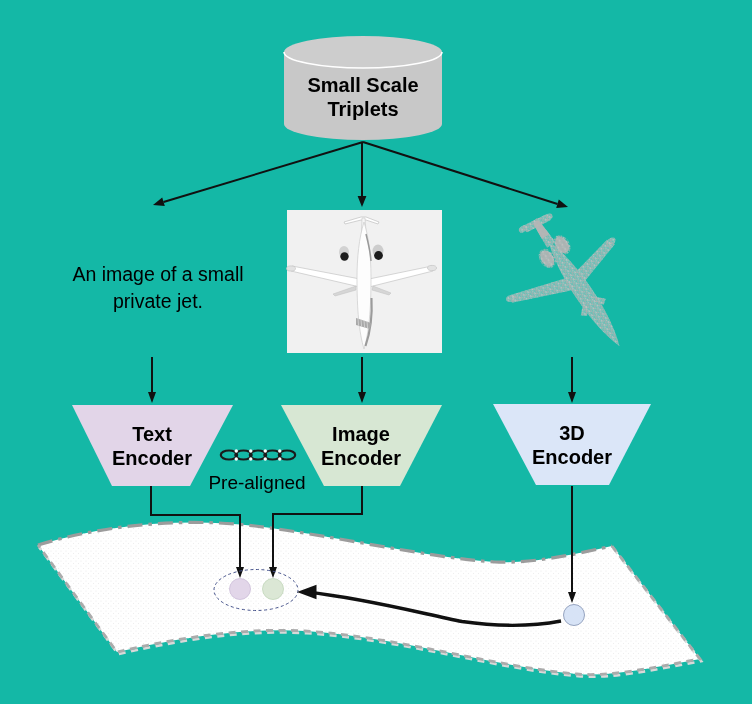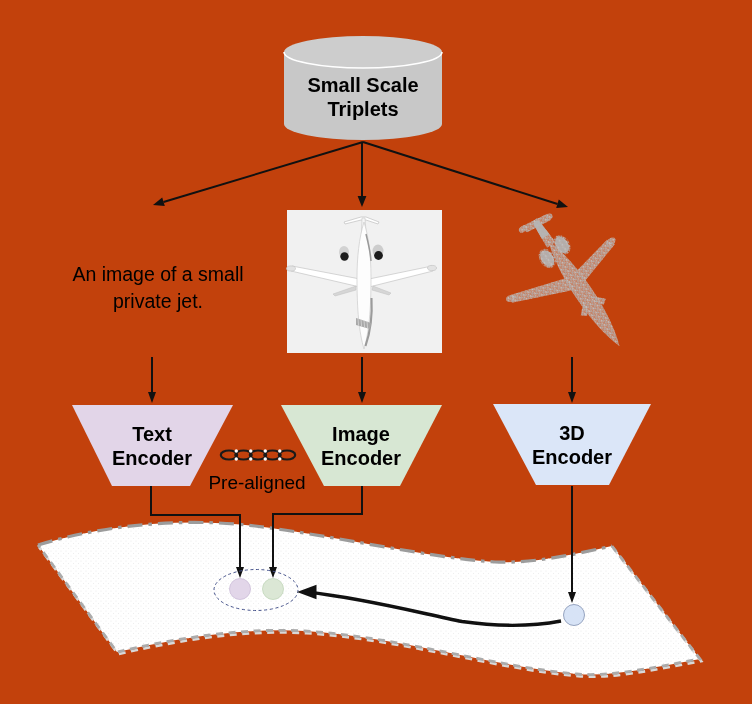--- a/index.html
+++ b/index.html
@@ -1,16 +1,16 @@
 <!DOCTYPE html>
 <html><head>
 <meta charset="utf-8">
 <style>
 html,body{margin:0;padding:0;background:#ffffff;}
-#stage{position:relative;width:752px;height:704px;background:#c2410c;overflow:hidden;
+#stage{position:relative;width:752px;height:704px;background:#14b8a6;overflow:hidden;
   font-family:"Liberation Sans", sans-serif;}
 svg text{font-family:"Liberation Sans", sans-serif;}
 </style>
 </head>
 <body>
 <div id="stage">
 <svg width="752" height="704" viewBox="0 0 752 704" xmlns="http://www.w3.org/2000/svg">
 <defs>
   <pattern id="hatch" width="5" height="5" patternUnits="userSpaceOnUse">
     <circle cx="1" cy="1" r="0.6" fill="#e9e9e9"></circle>

